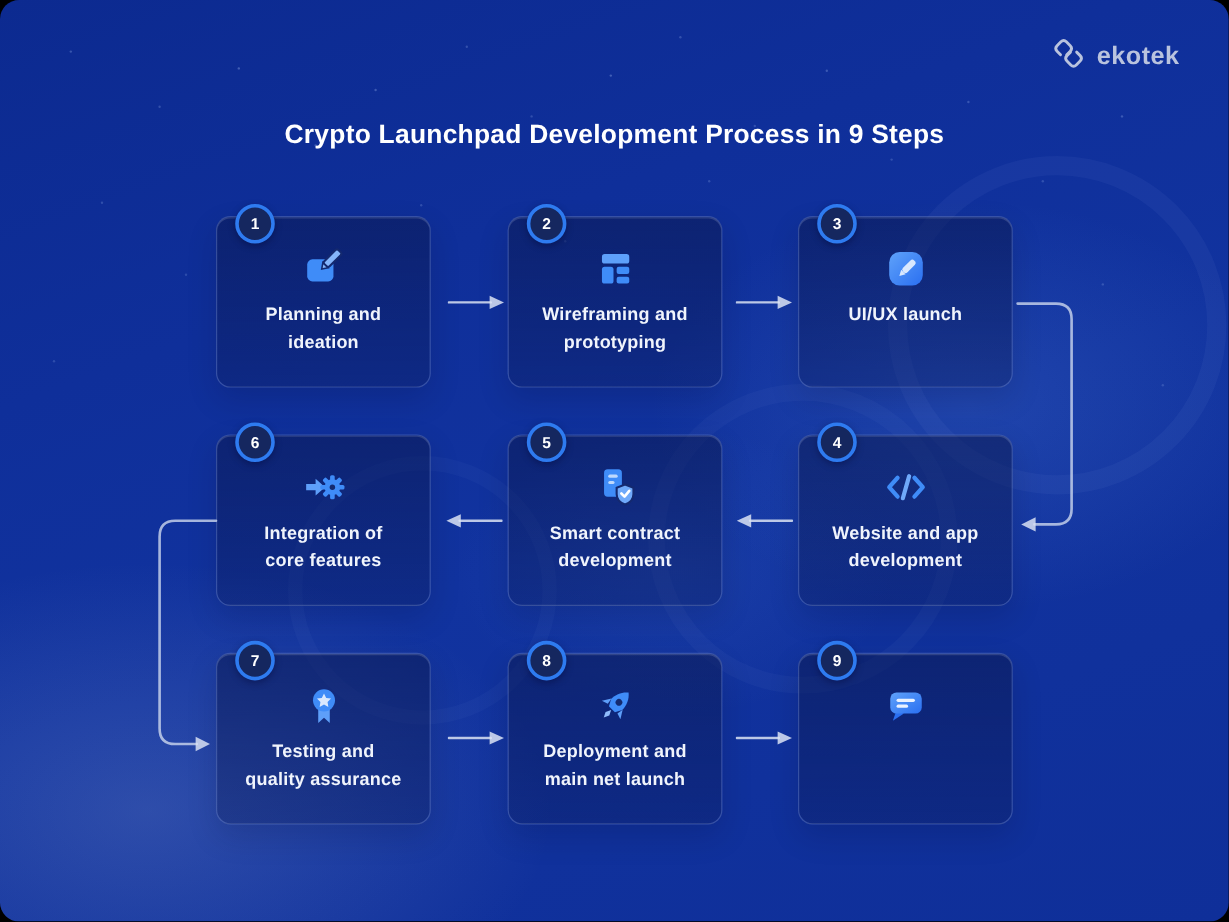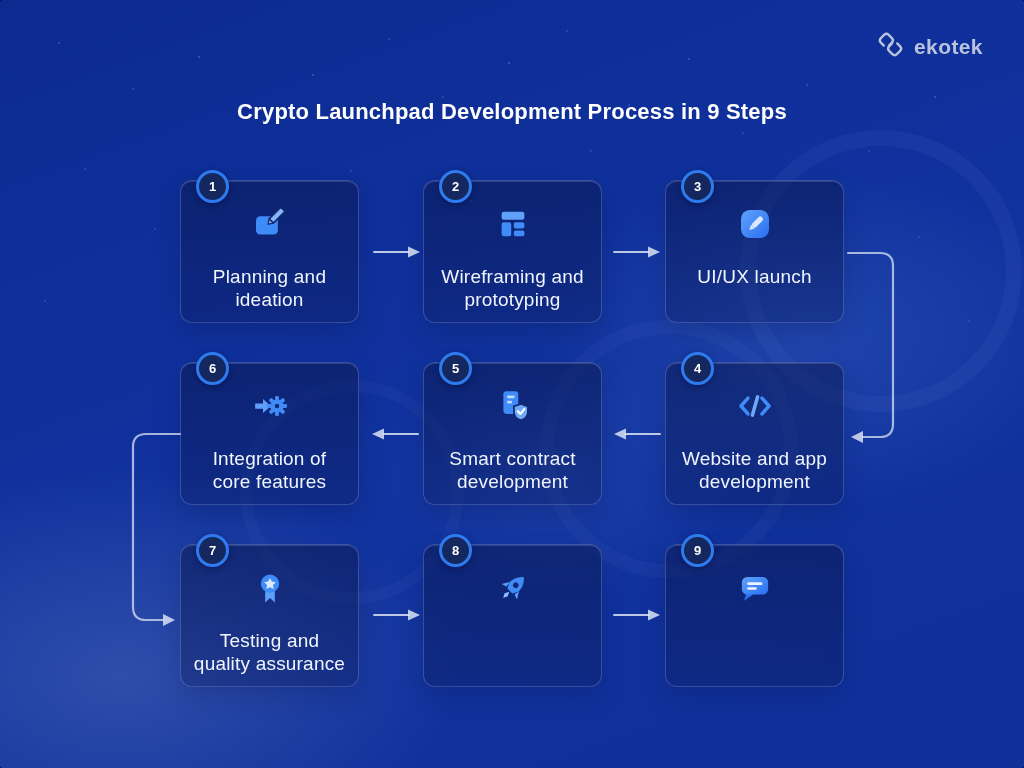--- a/index.html
+++ b/index.html
@@ -1,17 +1,17 @@
 <!DOCTYPE html>
 <html><head>
 <meta charset="utf-8">
 <style>
   html,body{margin:0;padding:0;background:#000;}
   body{width:1024px;height:768px;position:relative;font-family:"Liberation Sans", sans-serif;}
-  .canvas{position:absolute;inset:0;border-radius:2px;overflow:hidden;
+  .canvas{position:absolute;inset:0;border-radius:16px;overflow:hidden;
     background:linear-gradient(160deg,#0c2a90 0%,#0f2f9a 30%,#11339f 55%,#0f2f99 100%);}
   .haze{position:absolute;inset:0;
     background:
       radial-gradient(55% 45% at 12% 88%, rgba(165,185,220,.20) 0%, rgba(165,185,220,0) 60%),
       radial-gradient(42% 36% at 79% 44%, rgba(100,150,235,.18) 0%, rgba(100,150,235,0) 62%),
       radial-gradient(30% 26% at 55% 62%, rgba(90,140,230,.12) 0%, rgba(90,140,230,0) 60%);}
   .coin{position:absolute;border-radius:50%;}
   #coin1{left:740px;top:130px;width:250px;height:250px;border:16px solid rgba(180,205,255,.05);}
   #coin2{left:540px;top:320px;width:230px;height:230px;border:14px solid rgba(180,205,255,.04);}
   #coin3{left:240px;top:380px;width:200px;height:200px;border:12px solid rgba(180,205,255,.035);}
@@ -34,21 +34,21 @@
     font-size:22px;font-weight:700;letter-spacing:.2px;}
   .card{position:absolute;width:179px;height:143px;border-radius:12px;
     background:linear-gradient(180deg, rgba(11,24,78,.52) 0%, rgba(11,24,78,.30) 100%);
     border:1px solid rgba(148,176,245,.30);
     box-shadow:inset 0 1px 0 rgba(255,255,255,.14), 0 10px 26px rgba(0,0,30,.14);
     display:flex;flex-direction:column;align-items:center;box-sizing:border-box;padding-top:22px;}
   .badge{position:absolute;left:15px;top:-11px;width:27px;height:27px;border-radius:50%;
     background:#15275F;border:3px solid #2E7BF0;display:flex;align-items:center;justify-content:center;
     color:#fff;font-size:13px;font-weight:700;box-shadow:0 2px 6px rgba(0,0,40,.35);}
   .card-icon{width:42px;height:42px;display:flex;align-items:center;justify-content:center;}
-  .label{margin-top:20px;height:48px;text-align:center;color:#f0f4fc;font-size:19px;font-weight:400;}
+  .label{margin-top:6px;height:48px;text-align:center;color:#f0f4fc;font-size:15px;font-weight:700;}
   .label span{display:block;line-height:23px;letter-spacing:.2px;}
   .arrow{position:absolute;width:48px;height:14px;}
   .arrow svg{display:block;}
   .arrow.flip{transform:scaleX(-1);}
   .connector{position:absolute;}
 </style>
 </head>
 <body>
 
 <div class="canvas">
@@ -204,20 +204,24 @@
       <svg viewBox="0 0 48 48" width="42" height="42">
         <g transform="rotate(45 24 24)">
           <path d="M16.5 22 L11.5 30 L17.5 28 Z" fill="#5E9FF9"></path>
           <path d="M31.5 22 L36.5 30 L30.5 28 Z" fill="#5E9FF9"></path>
           <path d="M24 6.5 C29 10.5 31.5 16.5 31.5 22.5 L28 29 L20 29 L16.5 22.5 C16.5 16.5 19 10.5 24 6.5 Z" fill="#3F8CF8"></path>
           <circle cx="24" cy="19.5" r="3.2" fill="#142A6F"></circle>
           <path d="M24 30 L26.5 35 L24 40 L21.5 35 Z" fill="#8FBCFB"></path>
         </g>
       </svg>
     </div>
+    <div class="label">
+      <span>Deployment and</span>
+      <span>main net launch</span>
+    </div>
   </div>
 
   <div class="card" style="left:665px;top:544px">
     <div class="badge">9</div>
     <div class="card-icon">
       <svg viewBox="0 0 48 48" width="42" height="42">
         <defs>
           <linearGradient id="gchat" x1="0" y1="0" x2="1" y2="1">
             <stop offset="0" stop-color="#5FA2FA"></stop>
               <stop offset="1" stop-color="#2A6FF1"></stop>

